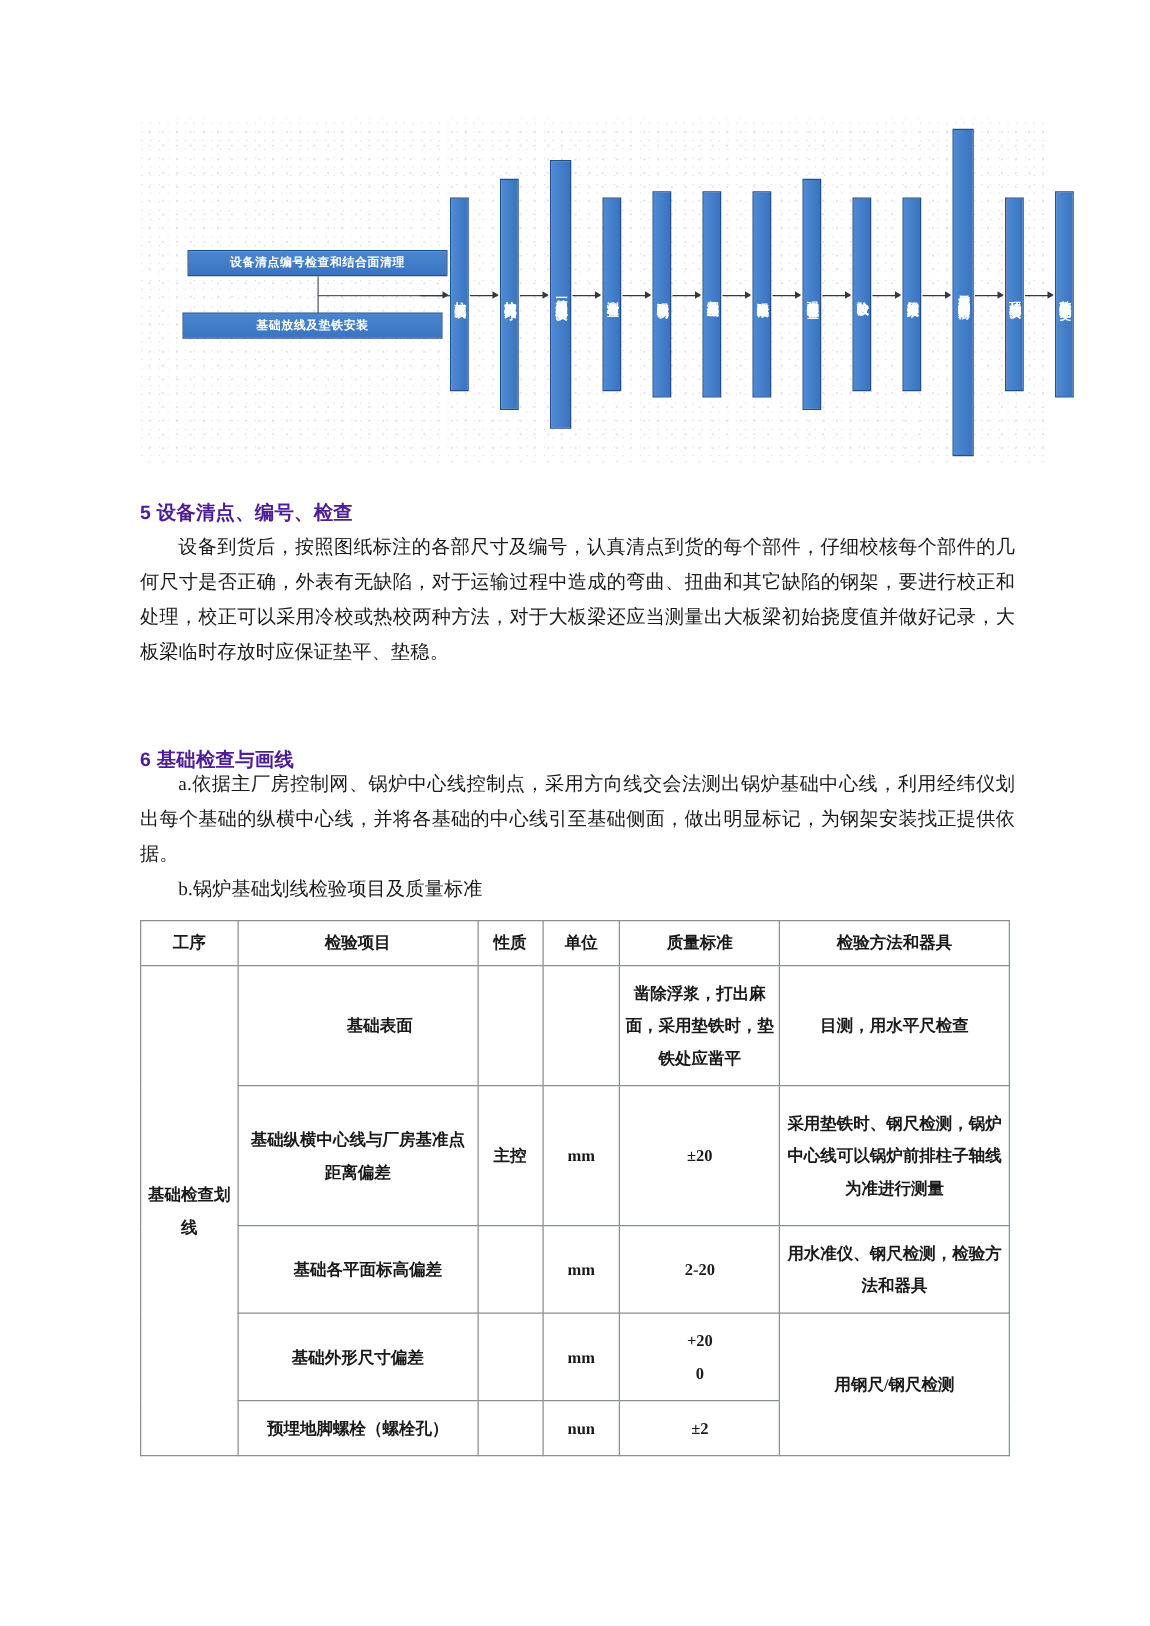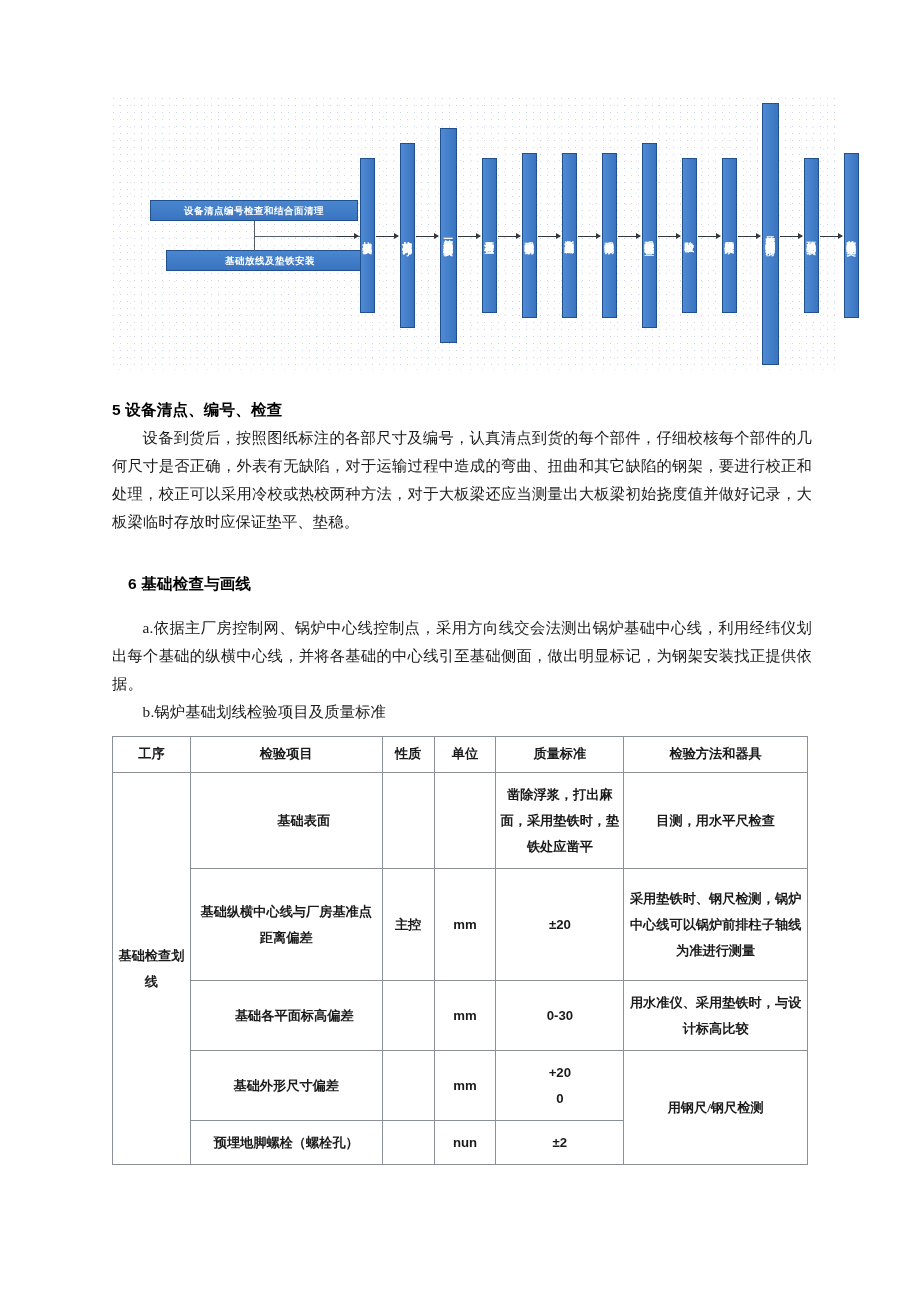--- a/index.html
+++ b/index.html
@@ -40,21 +40,21 @@
     color:#ffffff;
     font-family:"Liberation Sans","DejaVu Sans",sans-serif;
     font-weight:bold;
     font-size:9.5px;
     letter-spacing:.5px;
     display:flex; align-items:center; justify-content:center;
     text-align:center;
     line-height:1;
   }
   #hbox-top  { left:40px;  top:105px; width:208px; height:21px; }
-  #hbox-bot  { left:56px;  top:155px; width:208px; height:21px; }
+  #hbox-bot  { left:36px;  top:155px; width:208px; height:21px; }
 
   
   .conn-v  { position:absolute; background:#555e6b; }
   .conn-h  { position:absolute; background:#555e6b; }
 
   #conn-stub-top { left:144px; top:126px;  width:1.4px; height:15px; }
   #conn-stub-bot { left:144px; top:141px;  width:1.4px; height:15px; }
   #conn-line     { left:144px; top:140.5px; width:106px; height:1.4px; }
   #conn-line2    { left:248px; top:140.5px; width:2px;  height:1.4px; }
 
@@ -90,21 +90,21 @@
     border-bottom:3.6px solid transparent;
   }
 
   
   h2.sec {
     position:absolute;
     margin:0;
     font-family:"Liberation Sans","DejaVu Sans",sans-serif;
     font-weight:bold;
     font-size:15.5px;
-    color:#000000;
+    color:#4c1d95;
     letter-spacing:.2px;
     white-space:nowrap;
   }
   .para {
     position:absolute;
     font-family:"Liberation Serif","DejaVu Serif",serif;
     font-size:15.3px;
     line-height:28px;
     color:#1a1a1a;
     text-align:justify;
@@ -125,21 +125,21 @@
   }
   table.spec td, table.spec th {
     border:1px solid #8b8f96;
     padding:5px 4px;
     text-align:center;
     vertical-align:middle;
     font-weight:bold;
     line-height:26px;
   }
   table.spec tr.hdr td { height:36px; line-height:1.1; }
-  table.spec td.bold   { font-weight:bold; font-family:Liberation Sans, sans-serif; }
+  table.spec td.bold   { font-weight:bold; font-family:Liberation Serif, serif; }
   .c-proc { width:78px; }
   .c-item { width:192px; }
   .c-nat  { width:52px; }
   .c-unit { width:62px; }
   .c-std  { width:128px; }
   .c-meth { width:184px; }
   .two-line { line-height:26px; }
 </style>
 </head>
 <body>
@@ -182,21 +182,21 @@
     <div class="arrow" style="left:548px; width:22px;"></div>
     <div class="arrow" style="left:588px; width:22px;"></div>
     <div class="arrow" style="left:628px; width:22px;"></div>
     <div class="arrow" style="left:670px; width:22px;"></div>
     <div class="arrow" style="left:710px; width:22px;"></div>
   </div>
 
   <h2 class="sec" style="left:112px; top:400px;">5 设备清点、编号、检查</h2>
   <div class="para indent" style="left:112px; top:424px; width:700px;">设备到货后，按照图纸标注的各部尺寸及编号，认真清点到货的每个部件，仔细校核每个部件的几何尺寸是否正确，外表有无缺陷，对于运输过程中造成的弯曲、扭曲和其它缺陷的钢架，要进行校正和处理，校正可以采用冷校或热校两种方法，对于大板梁还应当测量出大板梁初始挠度值并做好记录，大板梁临时存放时应保证垫平、垫稳。</div>
 
-  <h2 class="sec" style="left:112px; top:574px;margin-left:16px;">6 基础检查与画线</h2>
+  <h2 class="sec" style="left:112px; top:598px;">6 基础检查与画线</h2>
   <div class="para indent" style="left:112px; top:614px; width:700px;">a.依据主厂房控制网、锅炉中心线控制点，采用方向线交会法测出锅炉基础中心线，利用经纬仪划出每个基础的纵横中心线，并将各基础的中心线引至基础侧面，做出明显标记，为钢架安装找正提供依据。</div>
   <div class="para indent" style="left:112px; top:698px; width:700px;">b.锅炉基础划线检验项目及质量标准</div>
 
   <table class="spec">
     <tbody>
       <tr class="hdr">
         <td class="c-proc">工序</td>
         <td class="c-item">检验项目</td>
         <td class="c-nat">性质</td>
         <td class="c-unit">单位</td>
@@ -218,22 +218,22 @@
         <td>主控</td>
         <td class="bold">mm</td>
         <td class="bold">±20</td>
         <td>采用垫铁时、钢尺检测，锅炉中心线可以锅炉前排柱子轴线为准进行测量</td>
       </tr>
 
       <tr>
         <td style="height:70px;padding-left:20px;">基础各平面标高偏差</td>
         <td></td>
         <td class="bold">mm</td>
-        <td class="bold">0-30</td>
-        <td>用水准仪、采用垫铁时，与设计标高比较</td>
+        <td class="bold">2-20</td>
+        <td>用水准仪、钢尺检测，检验方法和器具</td>
       </tr>
 
       <tr>
         <td style="height:70px;margin-top:48px;">基础外形尺寸偏差</td>
         <td></td>
         <td class="bold">mm</td>
         <td class="bold" style="white-space:pre-line;">+20
 0</td>
         <td rowspan="2">用钢尺/钢尺检测</td>
       </tr>

